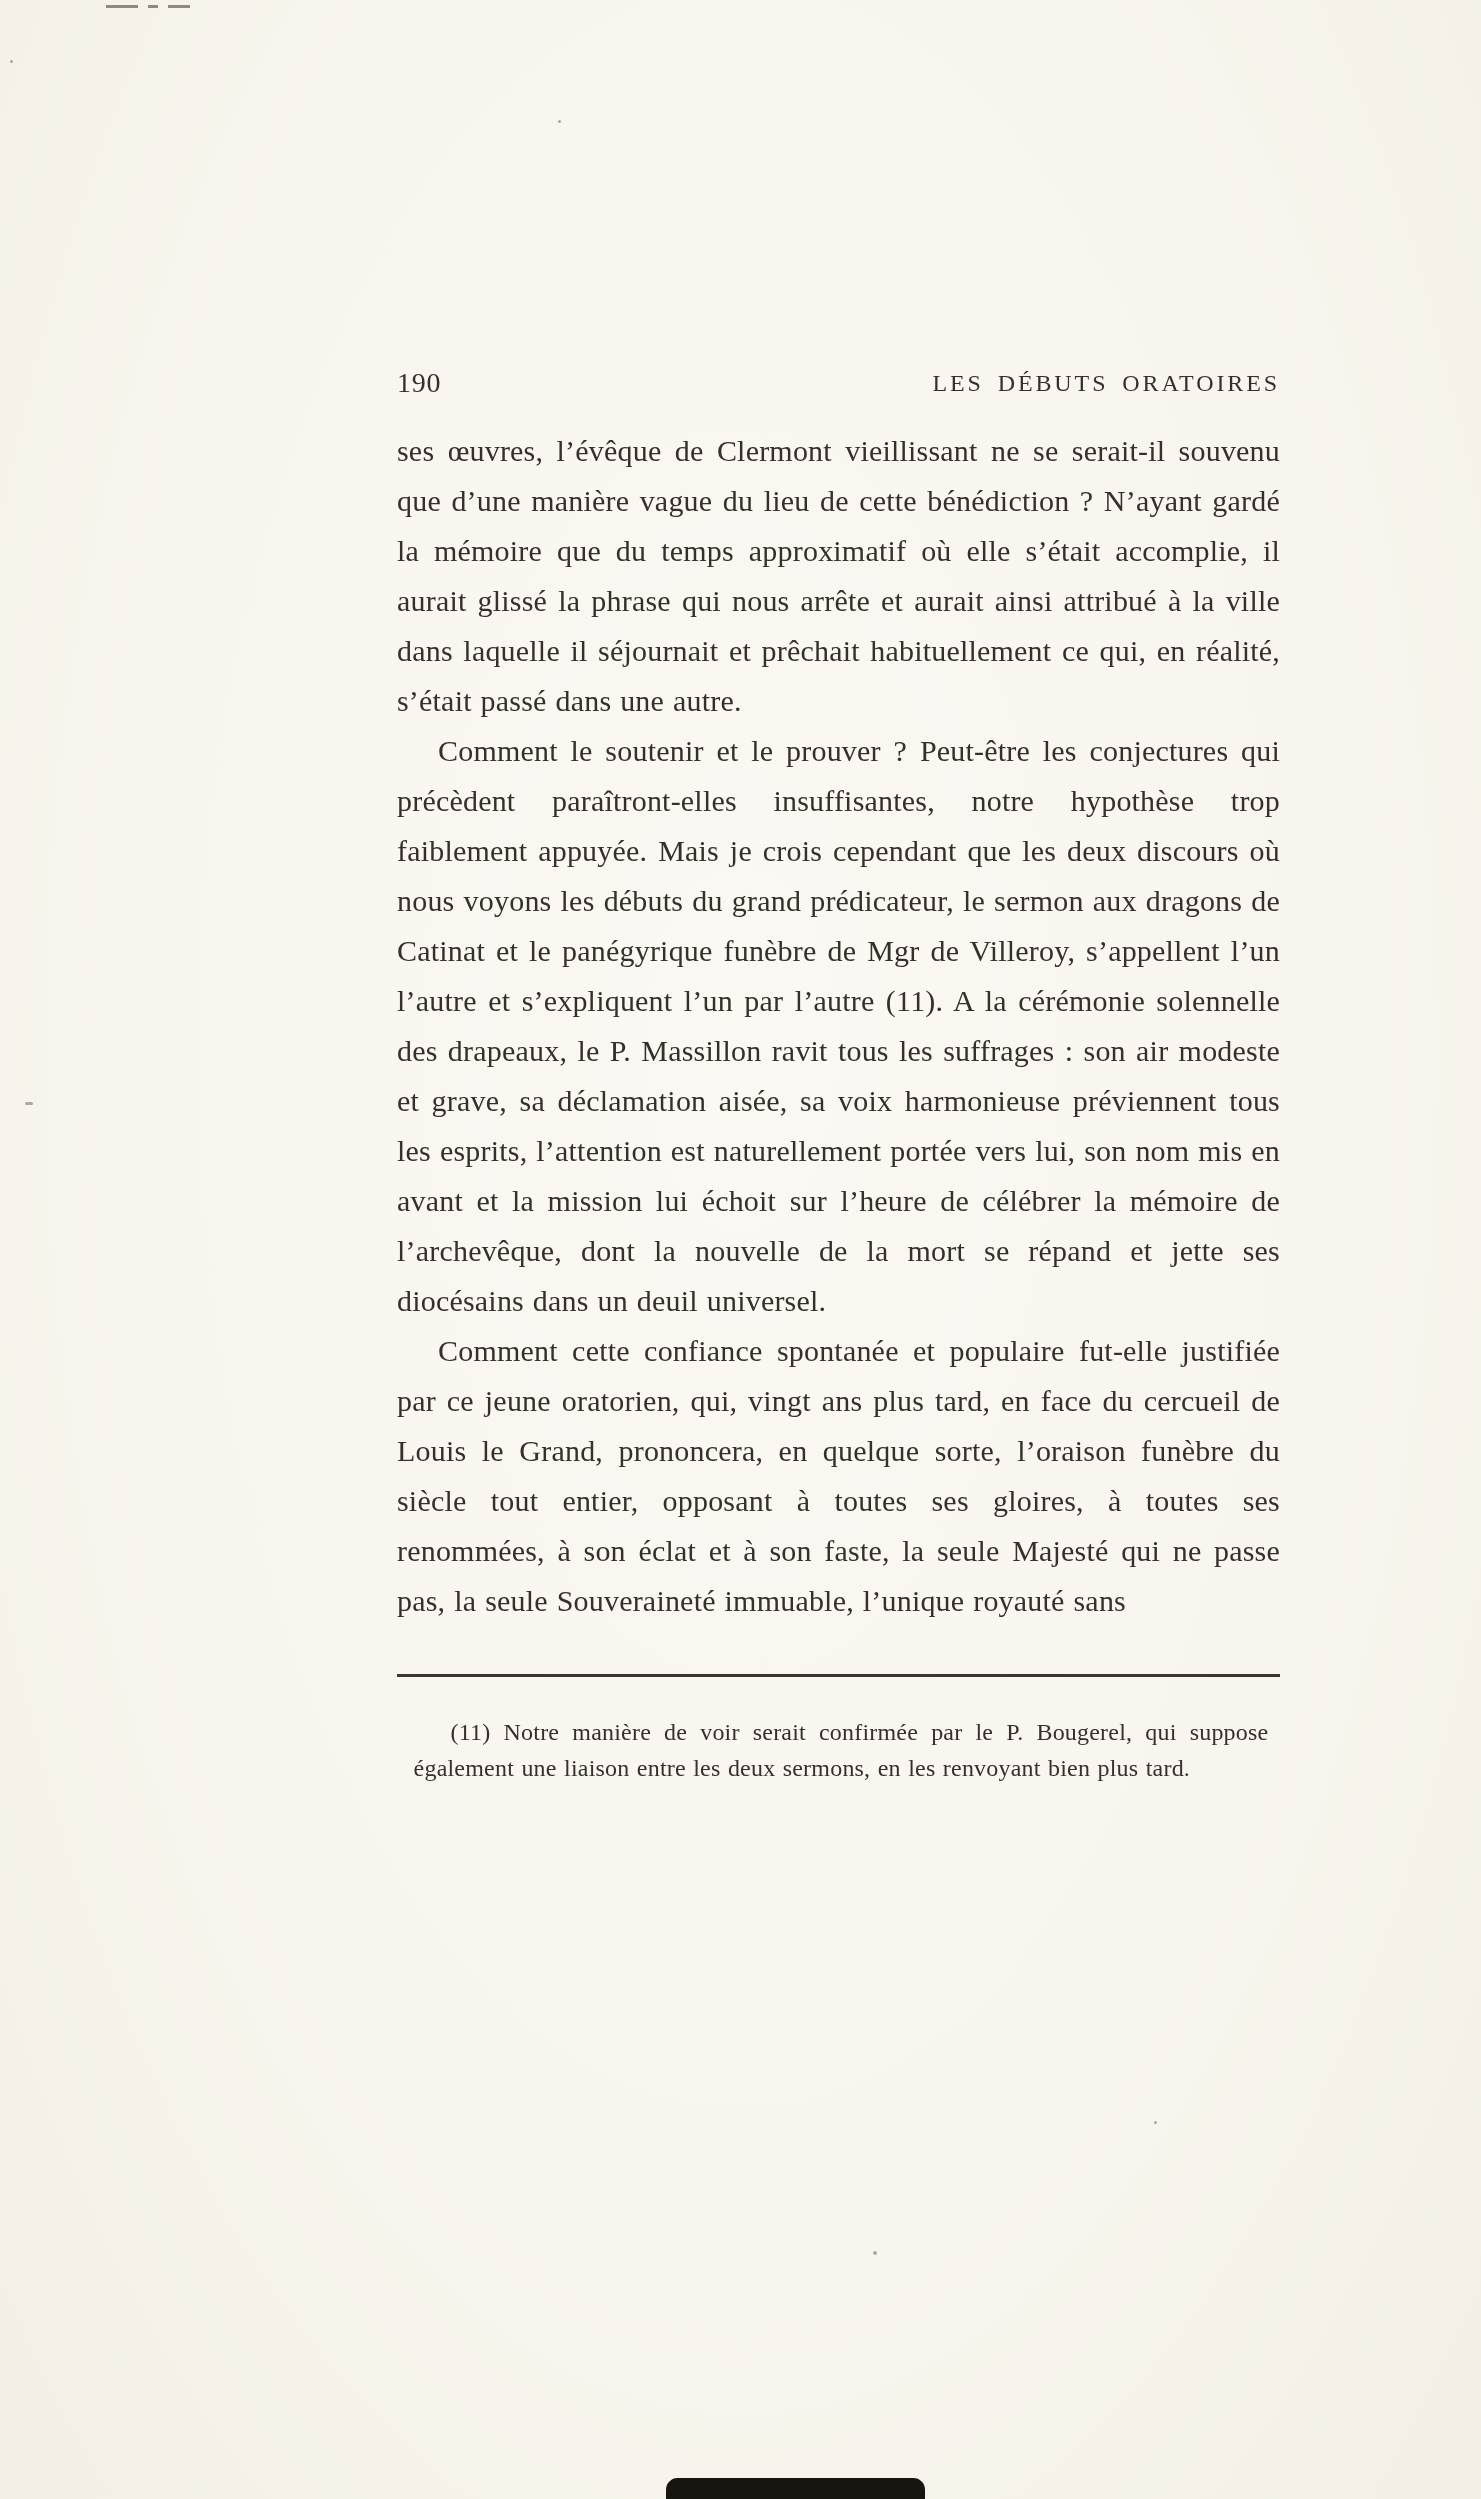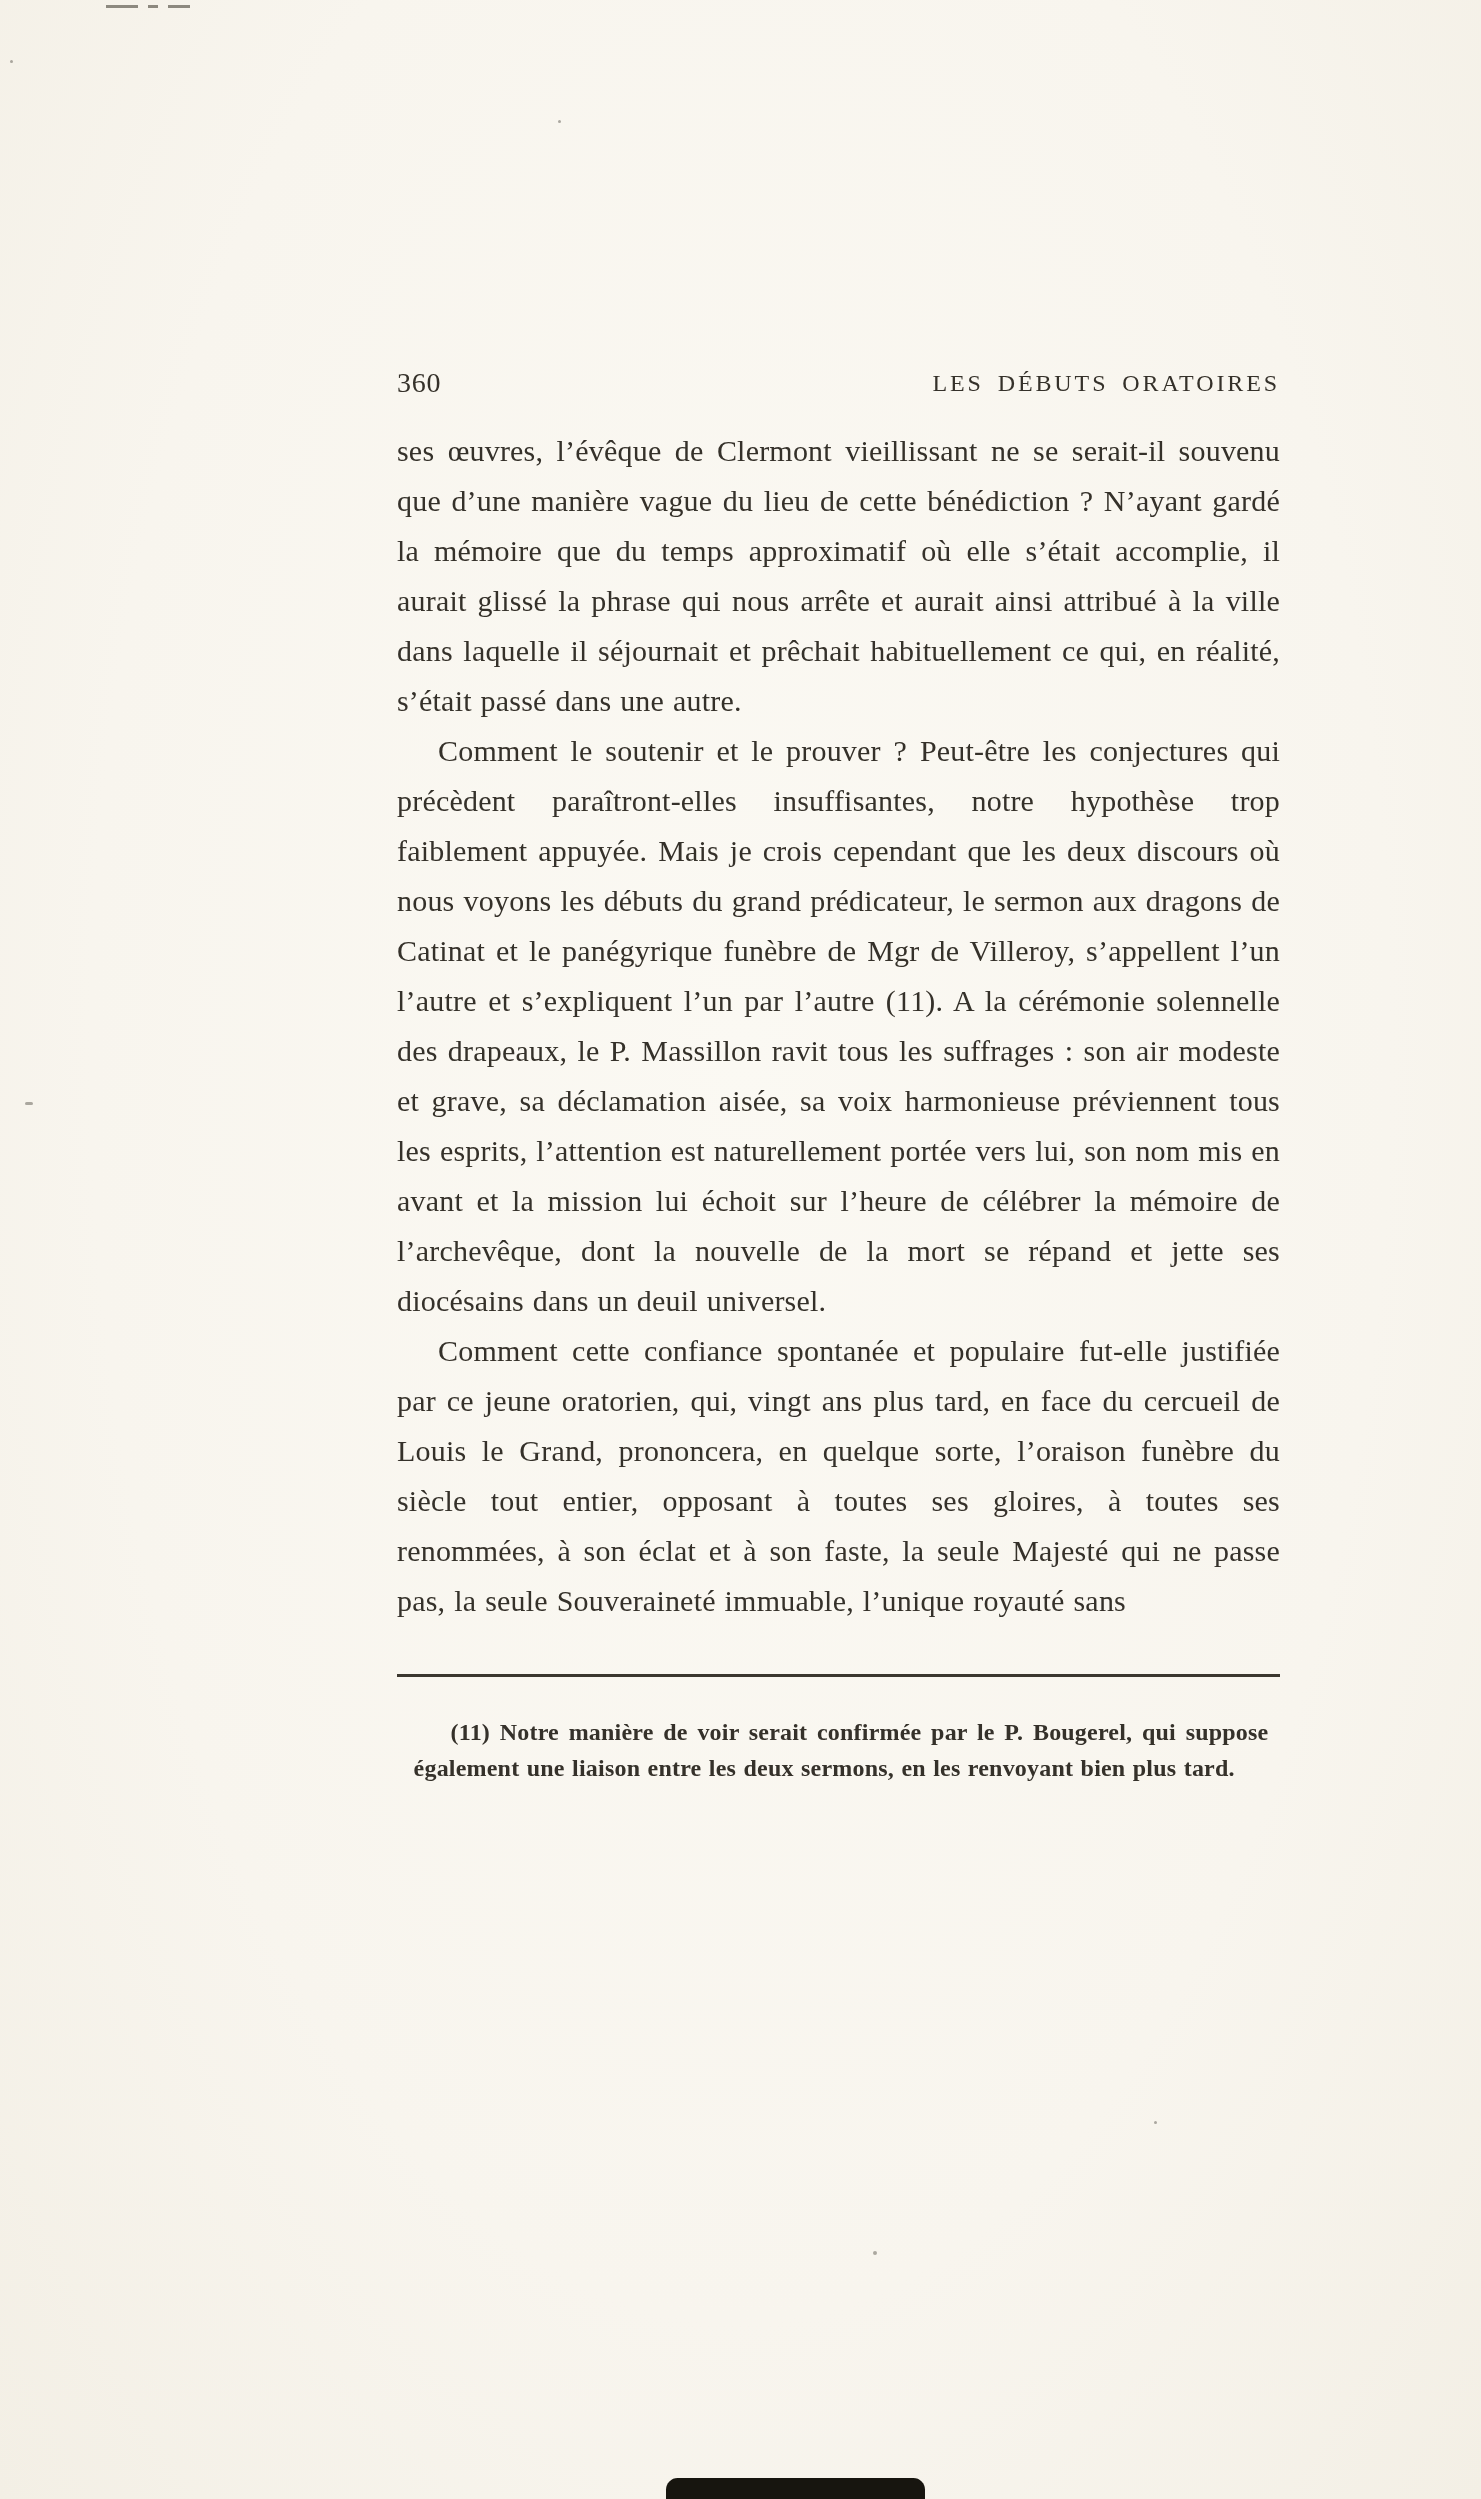--- a/index.html
+++ b/index.html
@@ -59,21 +59,20 @@
   .footnote-rule {
     margin-top: 48px;
     width: 100%;
     height: 3.3px;
     background: #3b372f;
     border: none;
   }
   .footnote {
     margin-top: 37px;
     padding: 0 11.6px 0 16.6px;
-    font-weight: bold;
   }
   .footnote p {
     margin: 0;
     font-size: 24px;
     line-height: 36px;
     text-align: justify;
     text-indent: 37px;
     letter-spacing: 0.2px;
     word-spacing: 1.2px;
   }
@@ -124,21 +123,21 @@
   <div class="speck" style="left:10px; top:60px; width:3.3px; height:3.3px;"></div>
   <div class="speck" style="left:25px; top:1102px; width:7.5px; height:3.3px; border-radius:1.7px;"></div>
   <div class="speck" style="left:873px; top:2251px; width:4.1px; height:4.1px;"></div>
   <div class="speck" style="left:558px; top:120px; width:3.3px; height:3.3px;"></div>
   <div class="speck" style="left:1154px; top:2121px; width:3.3px; height:3.3px;"></div>
   <div class="blot"></div>
 
   <div class="content-column">
 
     <div class="page-header">
-      <span class="page-number">360</span>
+      <span class="page-number">190</span>
       <span class="running-title">LES DÉBUTS ORATOIRES</span>
     </div>
 
     <div class="body-text">
       <p>ses œuvres, l’évêque de Clermont vieillissant ne se serait-il souvenu que d’une manière vague du lieu de cette bénédiction ? N’ayant gardé la mémoire que du temps approximatif où elle s’était accomplie, il aurait glissé la phrase qui nous arrête et aurait ainsi attribué à la ville dans laquelle il séjournait et prêchait habituellement ce qui, en réalité, s’était passé dans une autre.</p>
       <p class="indent">Comment le soutenir et le prouver ? Peut-être les conjectures qui précèdent paraîtront-elles insuffisantes, notre hypothèse trop faiblement appuyée. Mais je crois cependant que les deux discours où nous voyons les débuts du grand prédicateur, le sermon aux dragons de Catinat et le panégyrique funèbre de Mgr de Villeroy, s’appellent l’un l’autre et s’expliquent l’un par l’autre (11). A la cérémonie solennelle des drapeaux, le P. Massillon ravit tous les suffrages : son air modeste et grave, sa déclamation aisée, sa voix harmonieuse préviennent tous les esprits, l’attention est naturellement portée vers lui, son nom mis en avant et la mission lui échoit sur l’heure de célébrer la mémoire de l’archevêque, dont la nouvelle de la mort se répand et jette ses diocésains dans un deuil universel.</p>
       <p class="indent">Comment cette confiance spontanée et populaire fut-elle justifiée par ce jeune oratorien, qui, vingt ans plus tard, en face du cercueil de Louis le Grand, prononcera, en quelque sorte, l’oraison funèbre du siècle tout entier, opposant à toutes ses gloires, à toutes ses renommées, à son éclat et à son faste, la seule Majesté qui ne passe pas, la seule Souveraineté immuable, l’unique royauté sans</p>
     </div>
 
     <div class="footnote-rule"></div>

